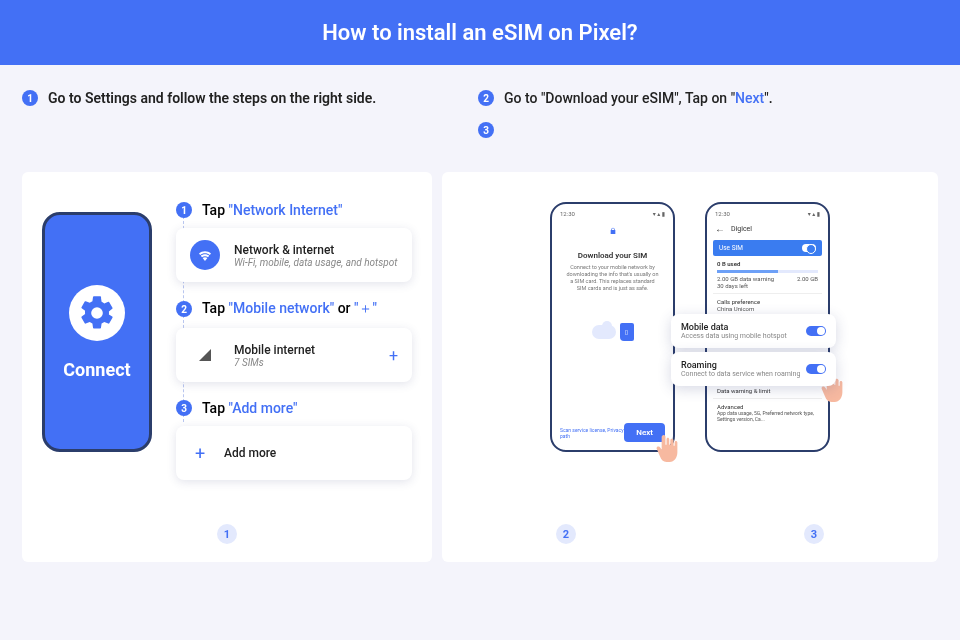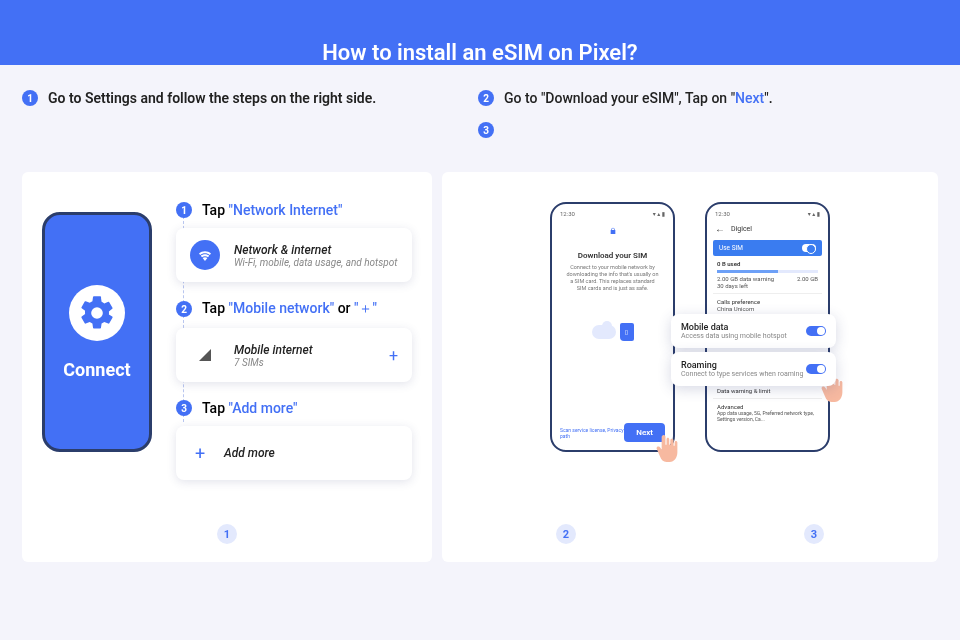--- a/index.html
+++ b/index.html
@@ -7,21 +7,21 @@
     width: 960px;
     height: 640px;
     font-family: -apple-system, BlinkMacSystemFont, "Segoe UI", Roboto, sans-serif;
     background: #f4f4fb;
     overflow: hidden;
   }
   .header {
     background: #4370f5;
     height: 65px;
     display: flex;
-    align-items: flex-end;
+    align-items: center;
     justify-content: center;
     color: #fff;
     font-size: 22px;
     font-weight: 600;
   }
   .content {
     padding: 25px 22px 0 22px;
     display: flex;
     gap: 36px;
   }
@@ -75,21 +75,21 @@
     padding: 12px 14px;
     display: flex; align-items: center; gap: 14px;
     font-size: 12px;
     margin-left: 0px;
   }
   .card-icon { width: 30px; height: 30px; border-radius: 50%; display: flex; align-items: center; justify-content: center; flex-shrink: 0; }
   .card-icon.wifi { background: #4370f5; }
   .card-icon.wifi svg { width: 16px; height: 16px; }
   .card-icon.signal svg { width: 16px; height: 16px; }
   .card-icon.plus { color: #4370f5; font-size: 18px; font-weight: 400; width: 20px; }
-  .card-title { font-size: 12px; font-weight: 500; color: #222; font-style: italic; }
+  .card-title { font-size: 12px; font-weight: 500; color: #222; }
   .card-sub { font-size: 10px; color: #888; font-style: italic; }
   .card-plus-right { margin-left: auto; color: #4370f5; font-size: 16px; }
 
   .badge-row { position: absolute; bottom: 18px; left: 0; right: 0; display: flex; justify-content: center; }
   .badge-row-r { display: flex; width: 100%; justify-content: space-around; }
   .badge {
     width: 20px; height: 20px; border-radius: 50%;
     background: #e3e9fd; color: #4370f5;
     display: inline-flex; align-items: center; justify-content: center;
     font-size: 11px; font-weight: 700;
@@ -332,21 +332,21 @@
               <div class="fc-title">Mobile data</div>
               <div class="fc-sub">Access data using mobile hotspot</div>
             </div>
             <div class="sw"></div>
           </div>
         </div>
         <div class="floating-card fc2">
           <div class="fc-row">
             <div>
               <div class="fc-title">Roaming</div>
-              <div class="fc-sub">Connect to type services when roaming</div>
+              <div class="fc-sub">Connect to data service when roaming</div>
             </div>
             <div class="sw"></div>
           </div>
         </div>
         <div class="hand h2">
           <svg viewBox="0 0 24 30" fill="#f7b9a0">
               <path d="M10 2c1 0 1.5 1 1.5 2v7h1V6c0-1 .5-1.5 1.2-1.5s1.3.5 1.3 1.5v5h1V7c0-1 .5-1.5 1.2-1.5S19 6 19 7v5h1V9c0-1 .5-1.5 1.2-1.5s1.3.5 1.3 1.5v9c0 5-3 9-7 9h-3c-3 0-5-2-6-5l-3-7c-.5-1 0-2 1-2.3s2 .3 2.5 1.3l1 2V4c0-1 .8-2 1.8-2z"></path>
             </svg>
         </div>
       </div>

